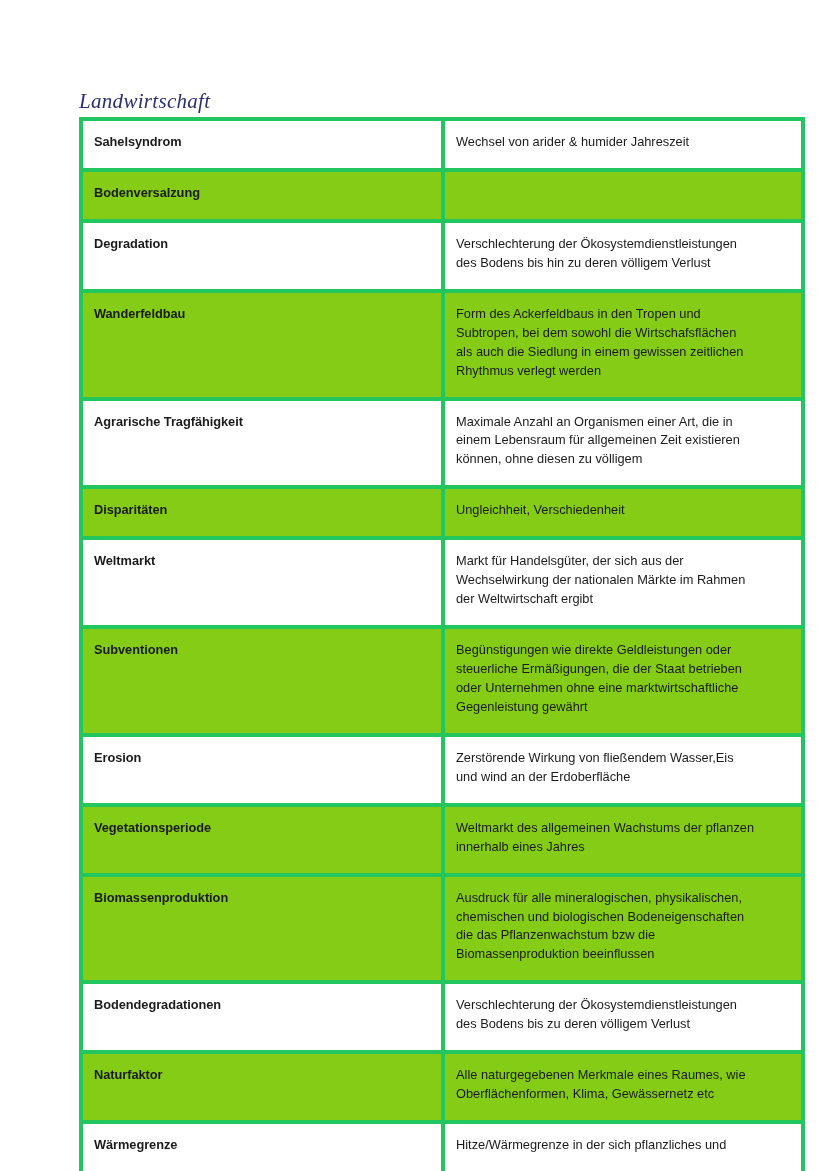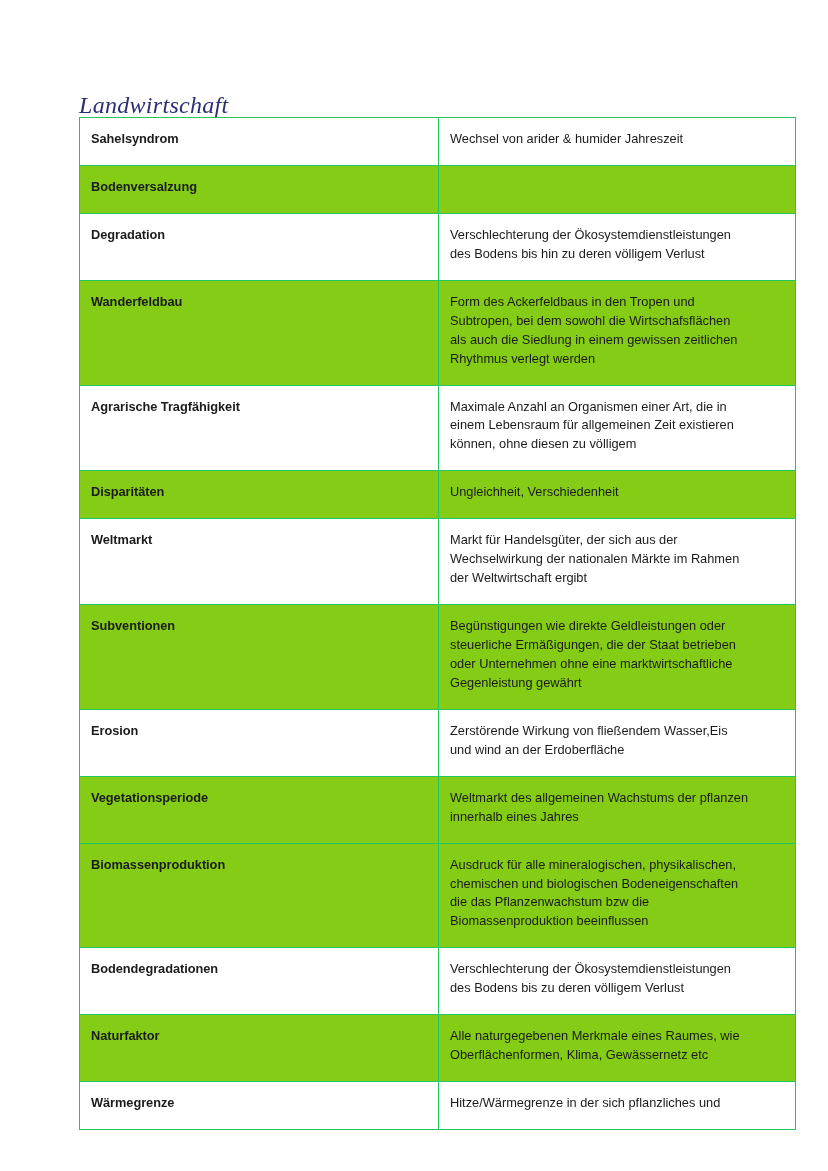--- a/index.html
+++ b/index.html
@@ -21,21 +21,21 @@
     background: #ffffff;
     box-sizing: border-box;
   }
 
   .page-title {
     position: absolute;
     left: 79px;
     top: 76px;
     font-family: "Liberation Serif", "DejaVu Serif", serif;
     font-style: italic;
-    font-size: 24px;
+    font-size: 21px;
     font-weight: 400;
     color: #2c2f73;
     letter-spacing: 0.3px;
     line-height: 1.1;
     white-space: nowrap;
   }
 
   .vocab-table {
     position: absolute;
     left: 79px;
@@ -47,21 +47,21 @@
   }
 
   .vocab-table tr {
     background: #ffffff;
   }
   .vocab-table tr.shaded {
     background: #84cc16;
   }
 
   .vocab-table td {
-    border: 1px solid #22c55e;
+    border: 4px solid #22c55e;
     vertical-align: top;
     padding: 12px 11px 16px 11px;
     font-size: 12.8px;
     line-height: 1.48;
     color: #1b1b1b;
     word-wrap: break-word;
   }
 
   .col-term {
     width: 336px;

